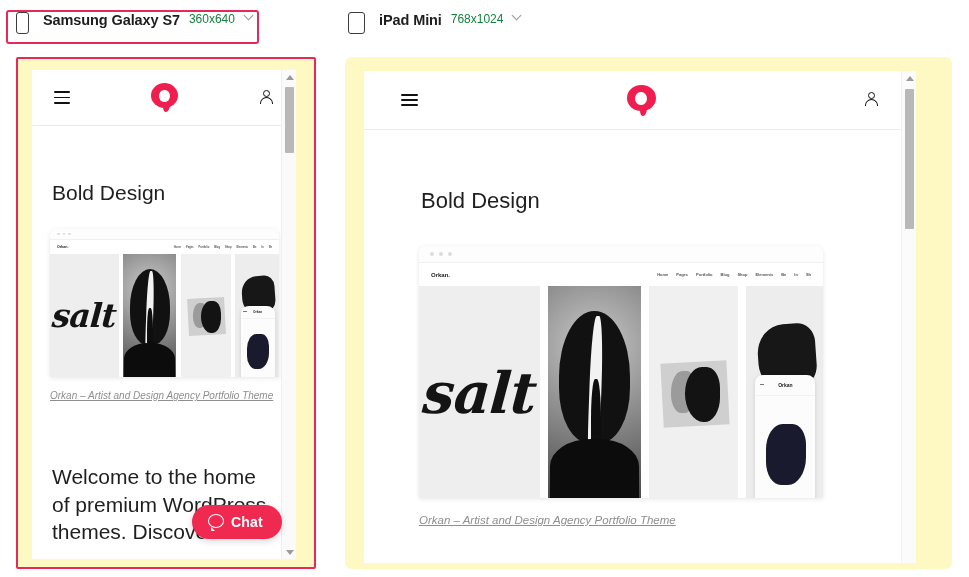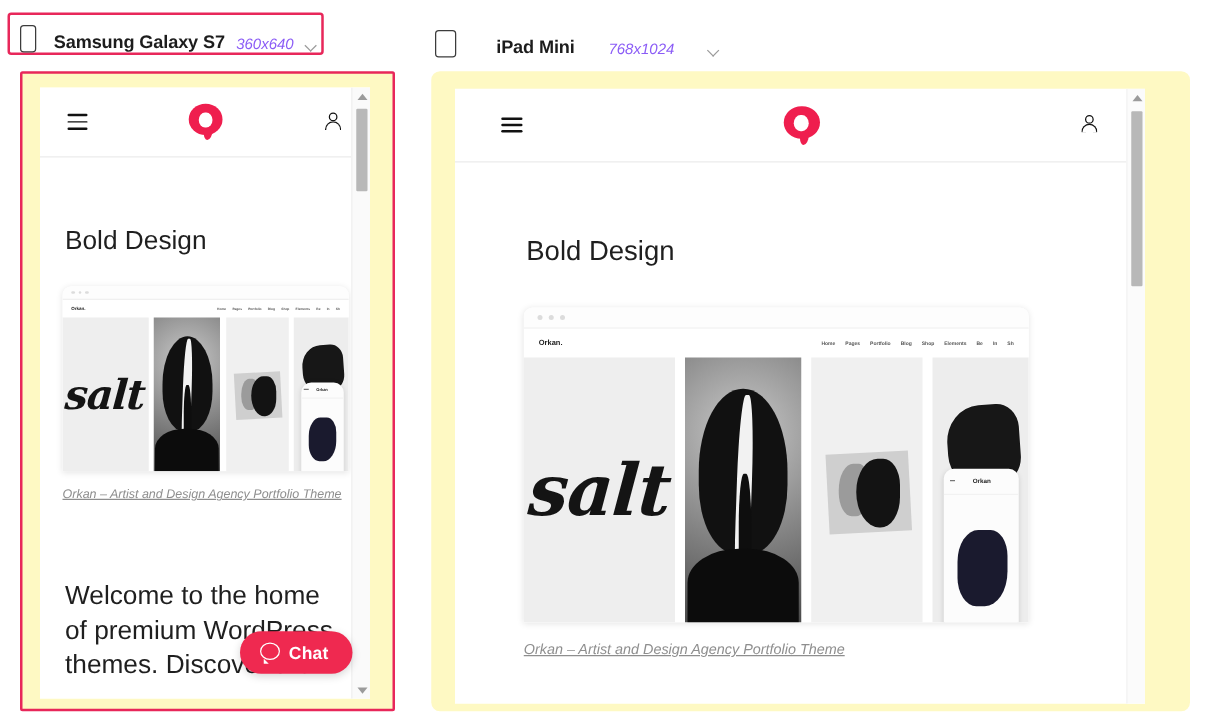--- a/index.html
+++ b/index.html
@@ -16,30 +16,30 @@
   #root {
     position: relative;
     width: 969px;
     height: 577px;
   }
 
   
   .device-header {
     position: absolute;
     display: flex;
-    align-items: flex-end;
+    align-items: flex-start;
     height: 34px;
     padding: 0 10px 0 8px;
   }
   .device-header.selected {
     border: 2px solid #e8275a;
     border-radius: 3px;
   }
   #dev-head-mobile { left: 6px; top: 10px; width: 253px; }
-  #dev-head-tablet { left: 340px; top: 12px; width: 190px; gap: 18px; }
+  #dev-head-tablet { left: 340px; top: 12px; width: 190px; }
 
   .phone-glyph {
     width: 13px; height: 22px;
     border: 1.6px solid #3c3c3c;
     border-radius: 3px;
     margin-right: 14px;
     flex: 0 0 auto;
     background: #fff;
   }
   .tablet-glyph {
@@ -52,24 +52,23 @@
   }
   .device-name {
     font-size: 14.5px;
     font-weight: bold;
     color: #1d1d1d;
     letter-spacing: -0.1px;
     white-space: nowrap;
   }
   .device-res {
     font-size: 12px;
-    color: #8b5cf6;
+    color: #15803d;
     margin-left: 9px;
     white-space: nowrap;
-    font-style: italic;
   }
   .chev {
     margin-left: 10px;
     width: 9px; height: 9px;
     position: relative;
     flex: 0 0 auto;
   }
   .chev::after {
     content: "";
     position: absolute;

